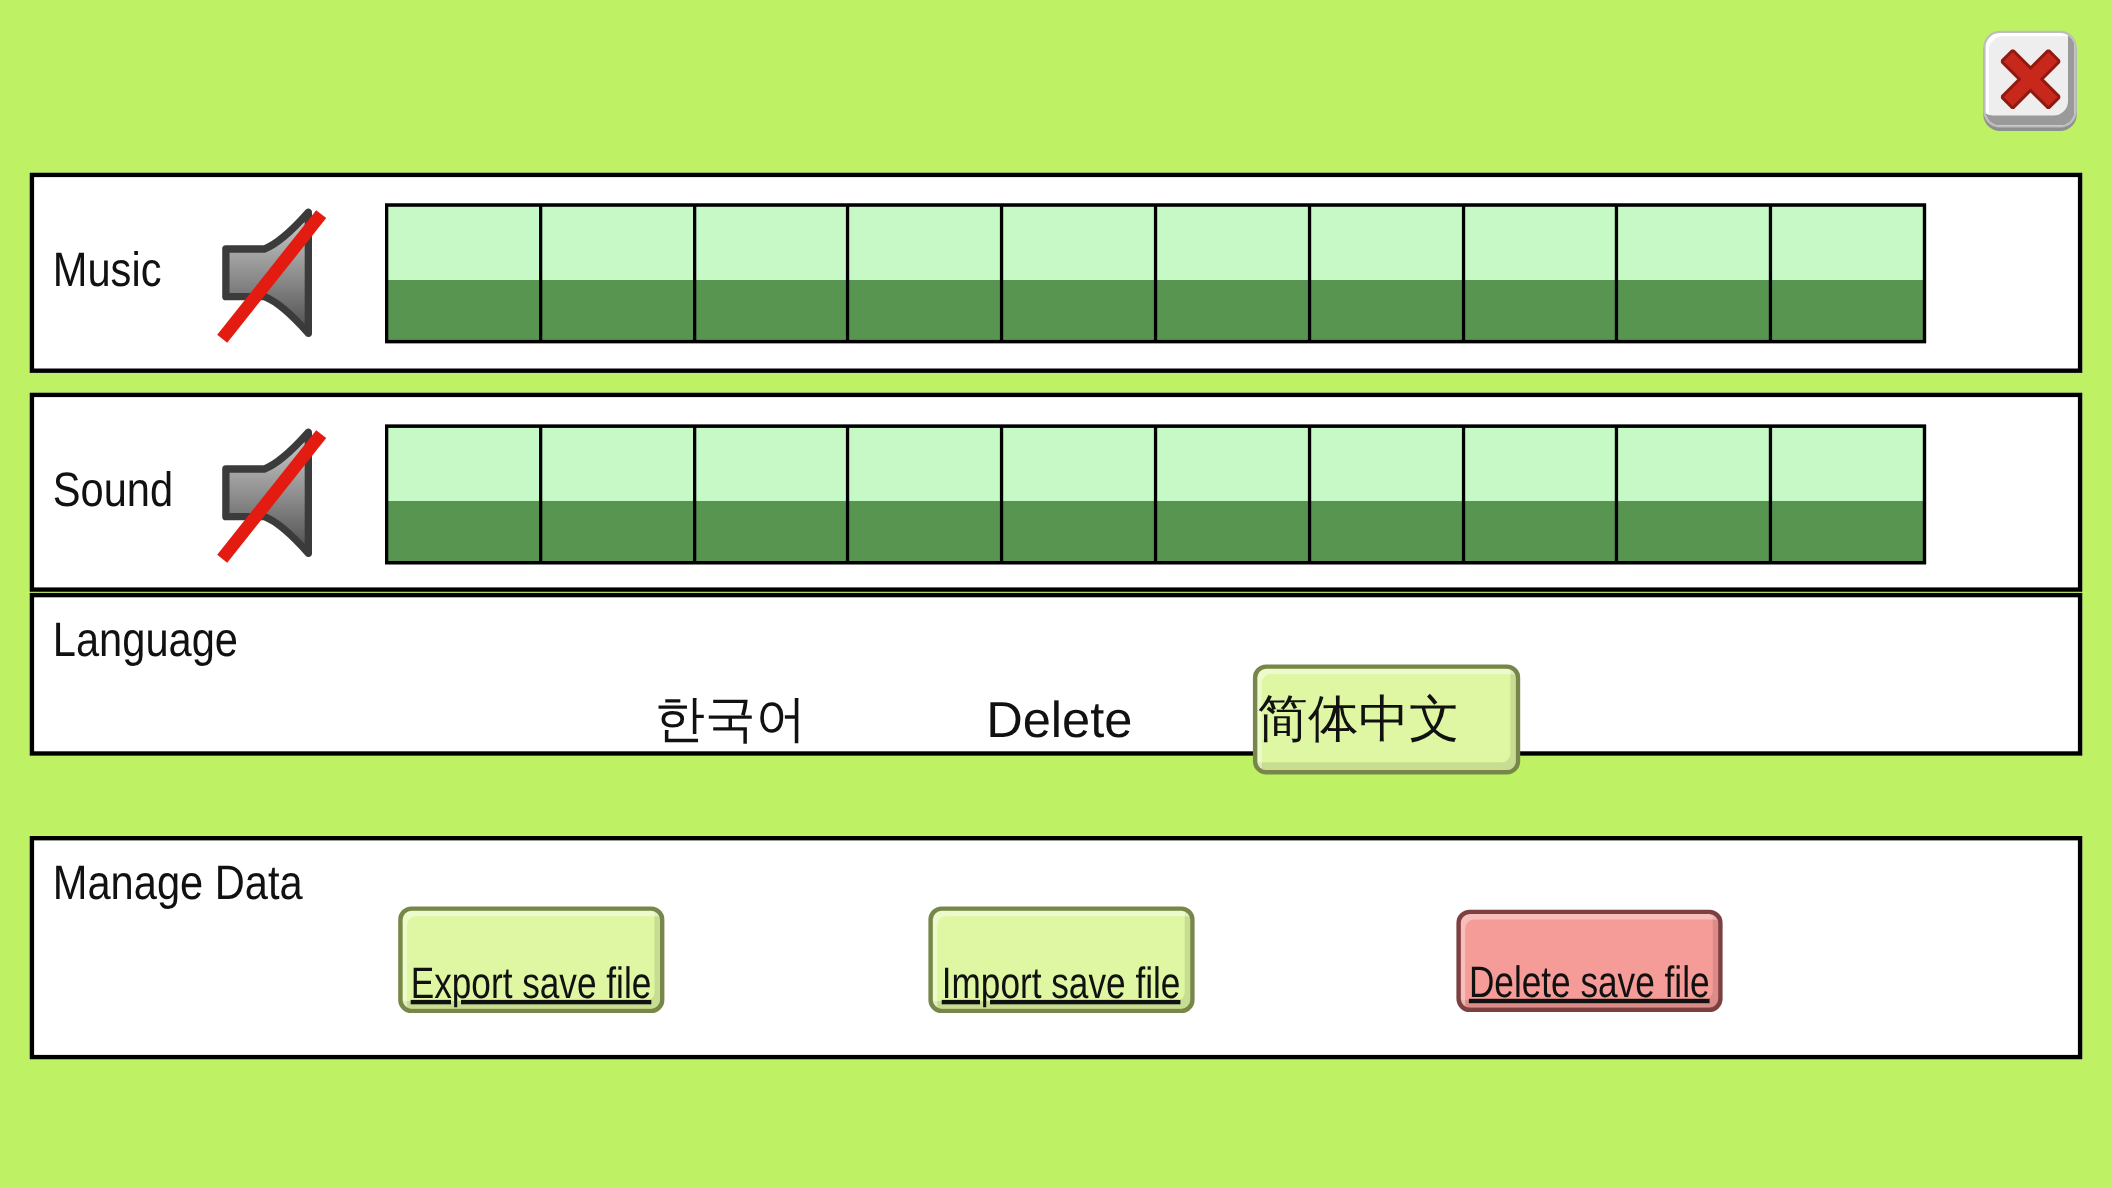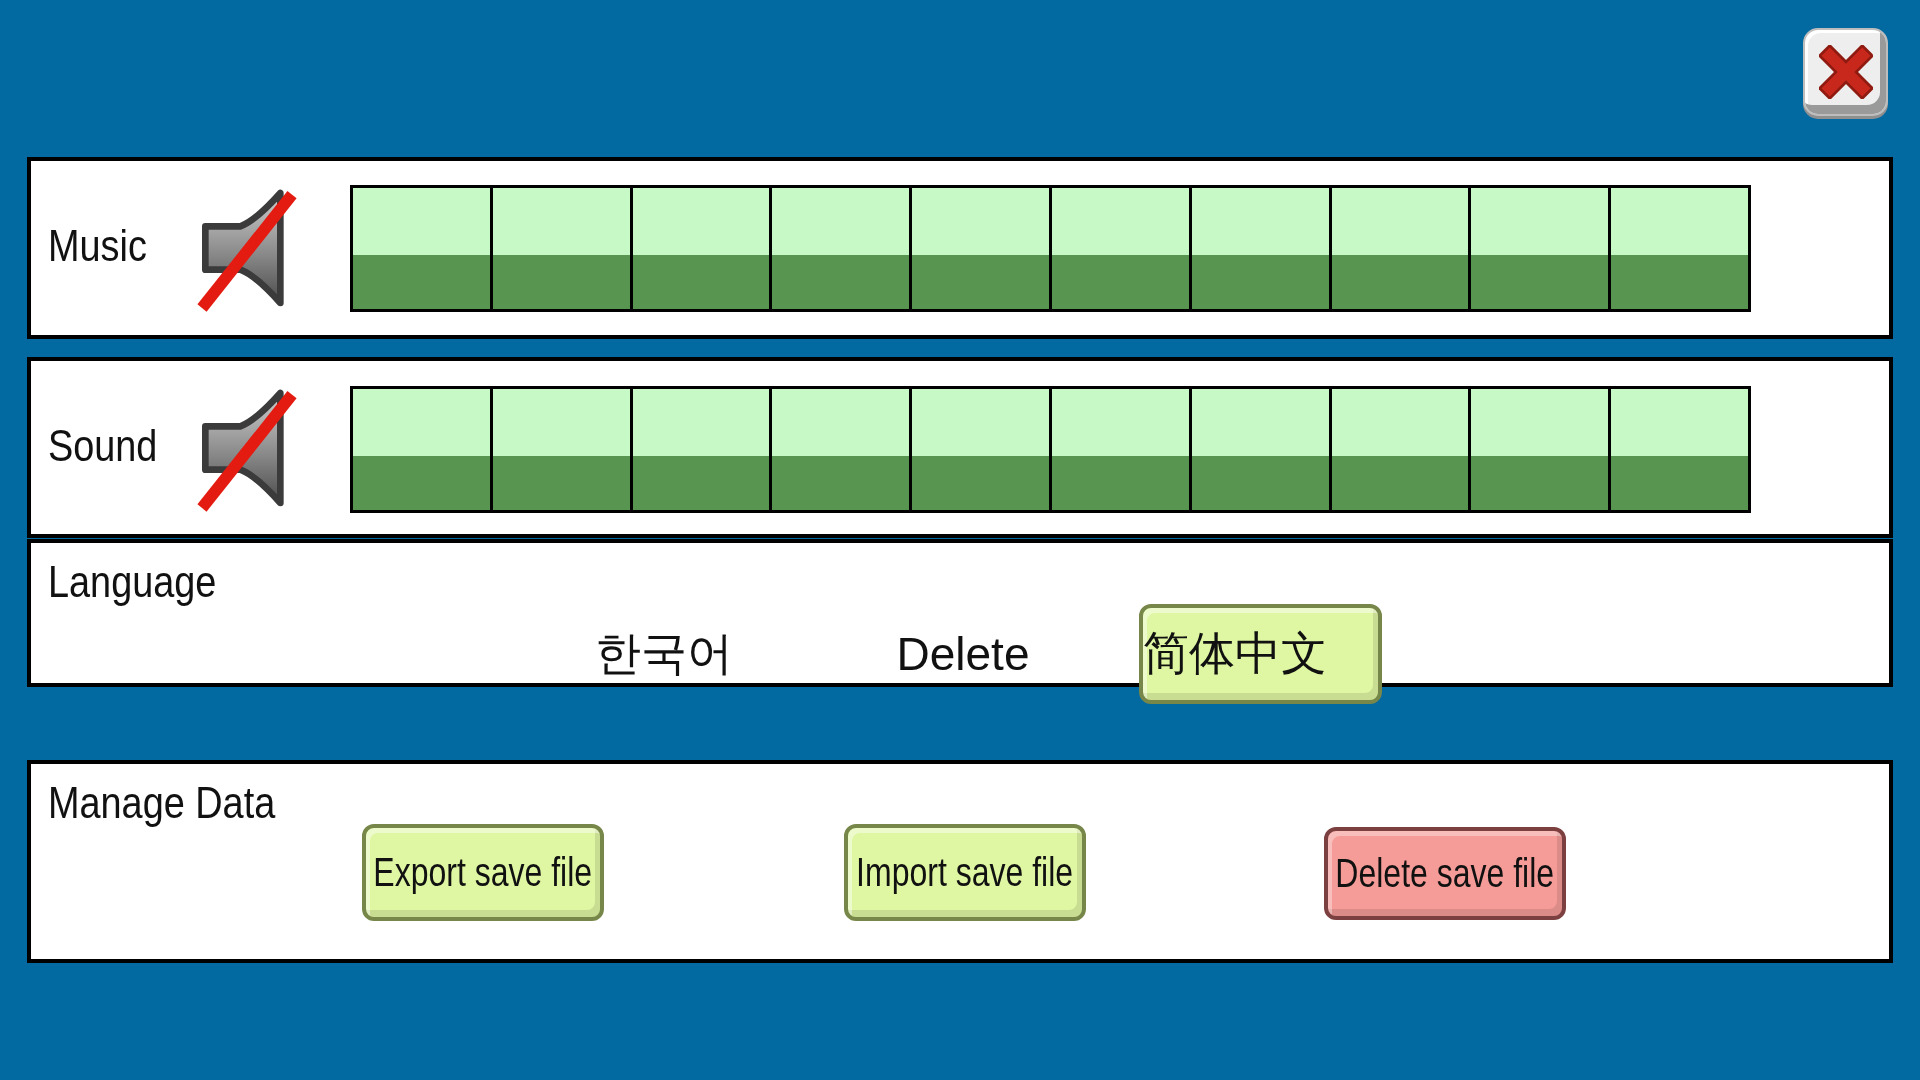--- a/index.html
+++ b/index.html
@@ -1,17 +1,17 @@
 <!DOCTYPE html>
 <html style="--box-border: #000000; --bar-light-green: #c7f9c7; --bar-dark-green: #579551; --button-green-bg: #dff7a2; --button-green-border: #77874a; --button-red-bg: #f59c98; --button-red-border: #7c4040; --slash-red: #e41b10; --x-red: #c8281c;"><head>
 <meta charset="utf-8">
 <style>
   html,body{margin:0;padding:0;background:#fff;}
   #screen{
-    position:relative;width:1920px;height:1080px;background:#0369a1;overflow:hidden;
+    position:relative;width:1920px;height:1080px;background:#bef264;overflow:hidden;
     font-family:"Liberation Sans","DejaVu Sans",sans-serif;color:#111;
   }
   .panel{
     position:absolute;left:27px;width:1866px;height:182px;
     border:4px solid var(--box-border,#000);box-sizing:border-box;background:#fff;
   }
   #panel-music{top:157px;}
   #panel-sound{top:357px;height:181px;}
   #panel-language{top:539px;height:148px;}
   #panel-manage{top:760px;height:203px;}
@@ -51,23 +51,23 @@
     width:243px;height:100px;box-sizing:border-box;
     display:flex;align-items:center;justify-content:flex-start;
     background:var(--button-green-bg,#dff7a2);
     border:4px solid var(--button-green-border,#77874a);
     border-radius:12px;
     box-shadow:inset 4px 5px 0 rgba(255,255,255,.45), inset -5px -7px 0 rgba(0,0,0,.10);
   }
 
   .action-btn{
     position:absolute;top:60px;width:242px;height:97px;box-sizing:border-box;
-    display:flex;align-items:center;justify-content:center;
+    display:flex;align-items:flex-end;justify-content:center;
     border-radius:12px;cursor:pointer;padding:0;
-    font-size:40px;color:#111;white-space:nowrap;
+    font-size:40px;color:#111;white-space:nowrap;text-decoration:underline;
   }
   .btn-green{
     background:var(--button-green-bg,#dff7a2);
     border:4px solid var(--button-green-border,#77874a);
     box-shadow:inset 4px 5px 0 rgba(255,255,255,.45), inset -5px -7px 0 rgba(0,0,0,.10);
   }
   .btn-red{
     background:var(--button-red-bg,#f59c98);
     border:4px solid var(--button-red-border,#7c4040);
     box-shadow:inset 4px 5px 0 rgba(255,255,255,.35), inset -5px -7px 0 rgba(0,0,0,.10);

